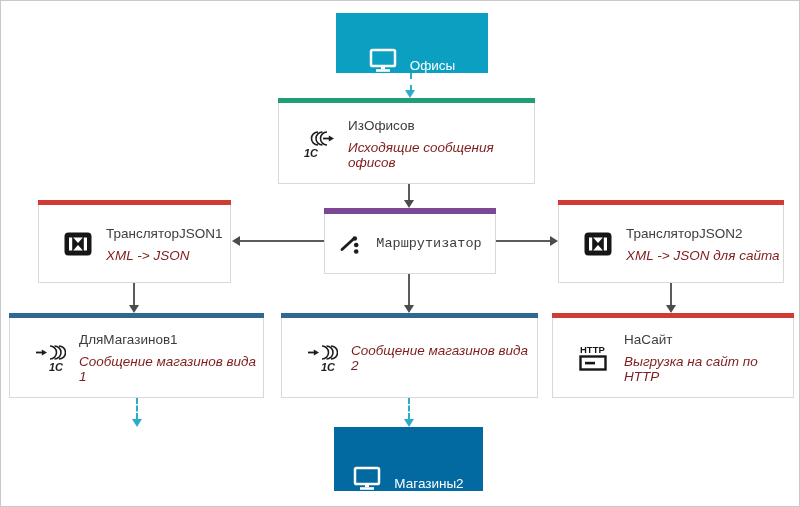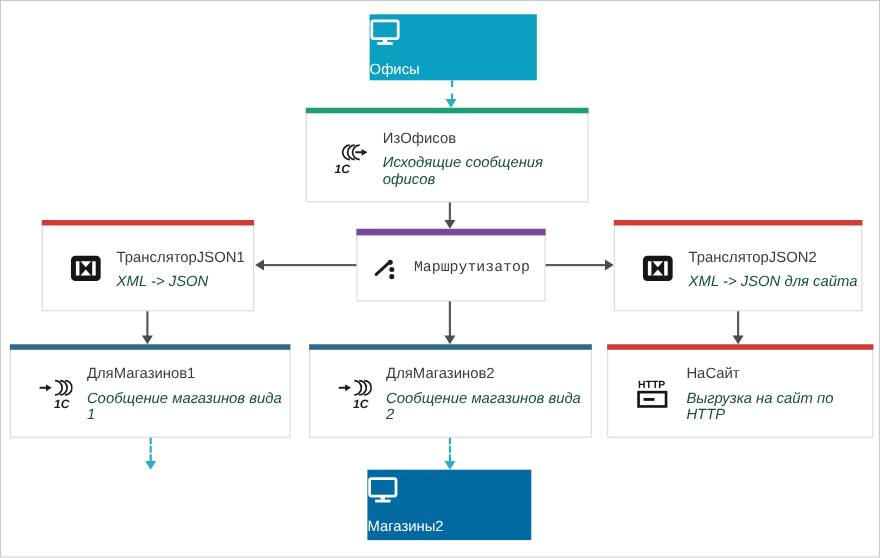--- a/index.html
+++ b/index.html
@@ -1,29 +1,29 @@
 <!DOCTYPE html>
 <html><head>
 <meta charset="utf-8">
 <style>
   html,body{margin:0;padding:0;background:#fff;font-family:"Liberation Sans",sans-serif;}
   .canvas{position:relative;width:798px;height:505px;border:1px solid #c9c9c9;background:#fff;overflow:hidden;}
 
   
-  .enode{position:absolute;display:flex;align-items:flex-start;justify-content:center;gap:13px;color:#fff;flex-direction:column;}
+  .enode{position:absolute;display:flex;align-items:flex-end;justify-content:center;gap:13px;color:#fff;}
   .elabel{font-size:13.5px;color:#fff;}
 
   
   .pnode{position:absolute;background:#fff;border:1px solid #d9d9d9;box-sizing:border-box;}
   .accent{position:absolute;left:-1px;top:-1px;right:-1px;height:5px;}
   .pbody{position:absolute;left:0;top:5px;right:0;bottom:0;display:flex;align-items:center;gap:13px;padding-left:24px;}
   .pbody.center{justify-content:center;padding-left:0;}
   .txt{display:flex;flex-direction:column;gap:7px;}
   .t{font-size:13.5px;color:#3d3d3d;}
-  .s{font-size:13.5px;color:#14532d;font-style:italic;}
+  .s{font-size:13.5px;color:#7f1d1d;font-style:italic;}
   .ic{display:inline-flex;align-items:center;justify-content:center;flex:0 0 auto;}
 
   
   .vline{position:absolute;width:2px;}
   .hline{position:absolute;height:2px;}
   .vdash{position:absolute;width:0;border-left:2px dashed #2bacc9;}
   .head-down{position:absolute;width:0;height:0;border-left:5px solid transparent;border-right:5px solid transparent;border-top:8px solid #4c4c4c;}
   .head-left{position:absolute;width:0;height:0;border-top:5px solid transparent;border-bottom:5px solid transparent;border-right:8px solid #4c4c4c;}
   .head-right{position:absolute;width:0;height:0;border-top:5px solid transparent;border-bottom:5px solid transparent;border-left:8px solid #4c4c4c;}
 </style>
@@ -172,21 +172,20 @@
               <path d="M16 3 A6.5 6.5 0 0 1 16 16"></path>
               <path d="M20.5 3 A6.5 6.5 0 0 1 20.5 16"></path>
               <path d="M25 3 A6.5 6.5 0 0 1 25 16"></path>
             </g>
             <line x1="2" y1="9.5" x2="9" y2="9.5" stroke="#1d1d1d" stroke-width="1.8"></line>
             <path d="M13 9.5 L7.8 6.4 V12.6 Z" fill="#1d1d1d"></path>
             <text x="15" y="28" font-size="11" font-weight="bold" font-style="italic" fill="#1d1d1d">1С</text>
           </svg>
       </span>
       <div class="txt">
-        <div class="t">ДляМагазинов2</div>
         <div class="s">Сообщение магазинов вида 2</div>
       </div>
     </div>
   </div>
 
   <div class="pnode" style="left:551px;top:312px;width:242px;height:85px;">
     <div class="accent" style="background-color: rgb(208, 59, 51);"></div>
     <div class="pbody">
       <span class="ic">
         <svg width="34" height="29" viewBox="0 0 34 29">

